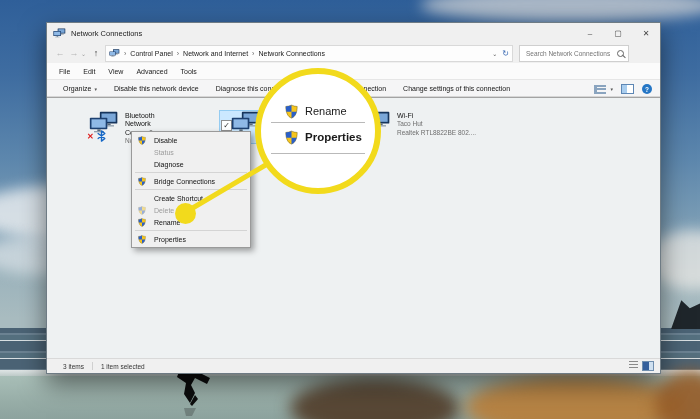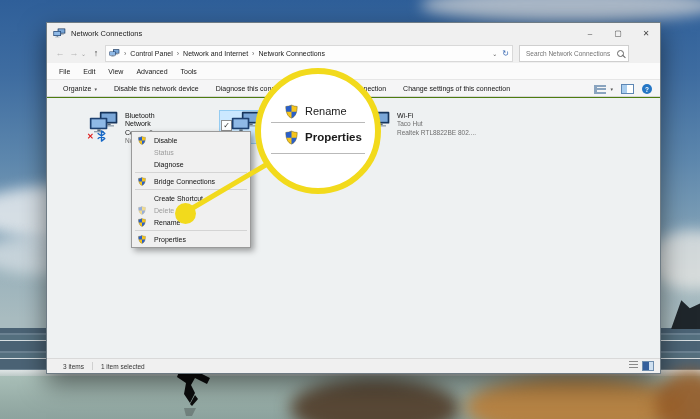--- a/index.html
+++ b/index.html
@@ -16,21 +16,21 @@
     repeating-linear-gradient(180deg,#4b6375 0 5px,#6b8292 5px 7px,#55707f 7px 12px,#d8dfe2 12px 13px,#4b6375 13px 18px);}
   .foam{position:absolute;left:0;top:370px;width:700px;height:7px;background:linear-gradient(180deg,#dfe5e5,#b9c6c4);}
   .beach{position:absolute;left:0;top:376px;width:700px;height:43px;background:linear-gradient(180deg,#a9bfb8,#97ada7 60%,#8da39e);}
   .refl{position:absolute;border-radius:50%;filter:blur(8px);}
   .refl-dark{left:290px;top:378px;width:170px;height:60px;background:rgba(74,48,26,.8);}
   .refl-orange{left:465px;top:375px;width:220px;height:64px;background:rgba(188,124,52,.85);}
   .refl-orange2{left:655px;top:370px;width:70px;height:70px;background:rgba(150,92,40,.9);}
   .rock{position:absolute;left:666px;top:297px;width:34px;height:32px;background:#1f262b;clip-path:polygon(15% 100%,45% 10%,70% 35%,100% 20%,100% 100%);}
   .person{position:absolute;left:160px;top:366px;z-index:2;}
   
-  .win{position:absolute;left:46px;top:22px;width:613px;height:350px;background:#4d7c0f;border:1px solid #6e7b84;box-shadow:0 10px 24px rgba(0,0,0,.5);z-index:3;font-size:7px;color:#1a1a1a;text-decoration:underline;}
+  .win{position:absolute;left:46px;top:22px;width:613px;height:350px;background:#a3a3a3;border:1px solid #6e7b84;box-shadow:0 10px 24px rgba(0,0,0,.5);z-index:3;font-size:7px;color:#1a1a1a;text-decoration:underline;}
   .titlebar{position:absolute;left:0;top:0;width:100%;height:20px;background:#f0f0f0;display:flex;align-items:center;}
   .title-icon{margin-left:6px;}
   .title-text{margin-left:5px;font-size:7.5px;color:#222;}
   .controls{position:absolute;right:0;top:0;height:20px;display:flex;}
   .ctl{width:28px;height:20px;display:flex;align-items:center;justify-content:center;font-size:8px;color:#444;}
   .addrbar{position:absolute;left:0;top:20px;width:100%;height:20px;background:#f0f0f0;display:flex;align-items:center;}
   .nav-ic{width:14px;text-align:center;font-size:9px;color:#b5b5b5;}
   .nav-up{color:#3b3b3b;}
   .nav-dd{font-size:6px;color:#9a9a9a;width:8px;}
   .crumbfield{display:flex;align-items:center;height:15px;background:#fdfdfd;border:1px solid #d9d9d9;margin-left:2px;width:400px;padding:0 3px;}

